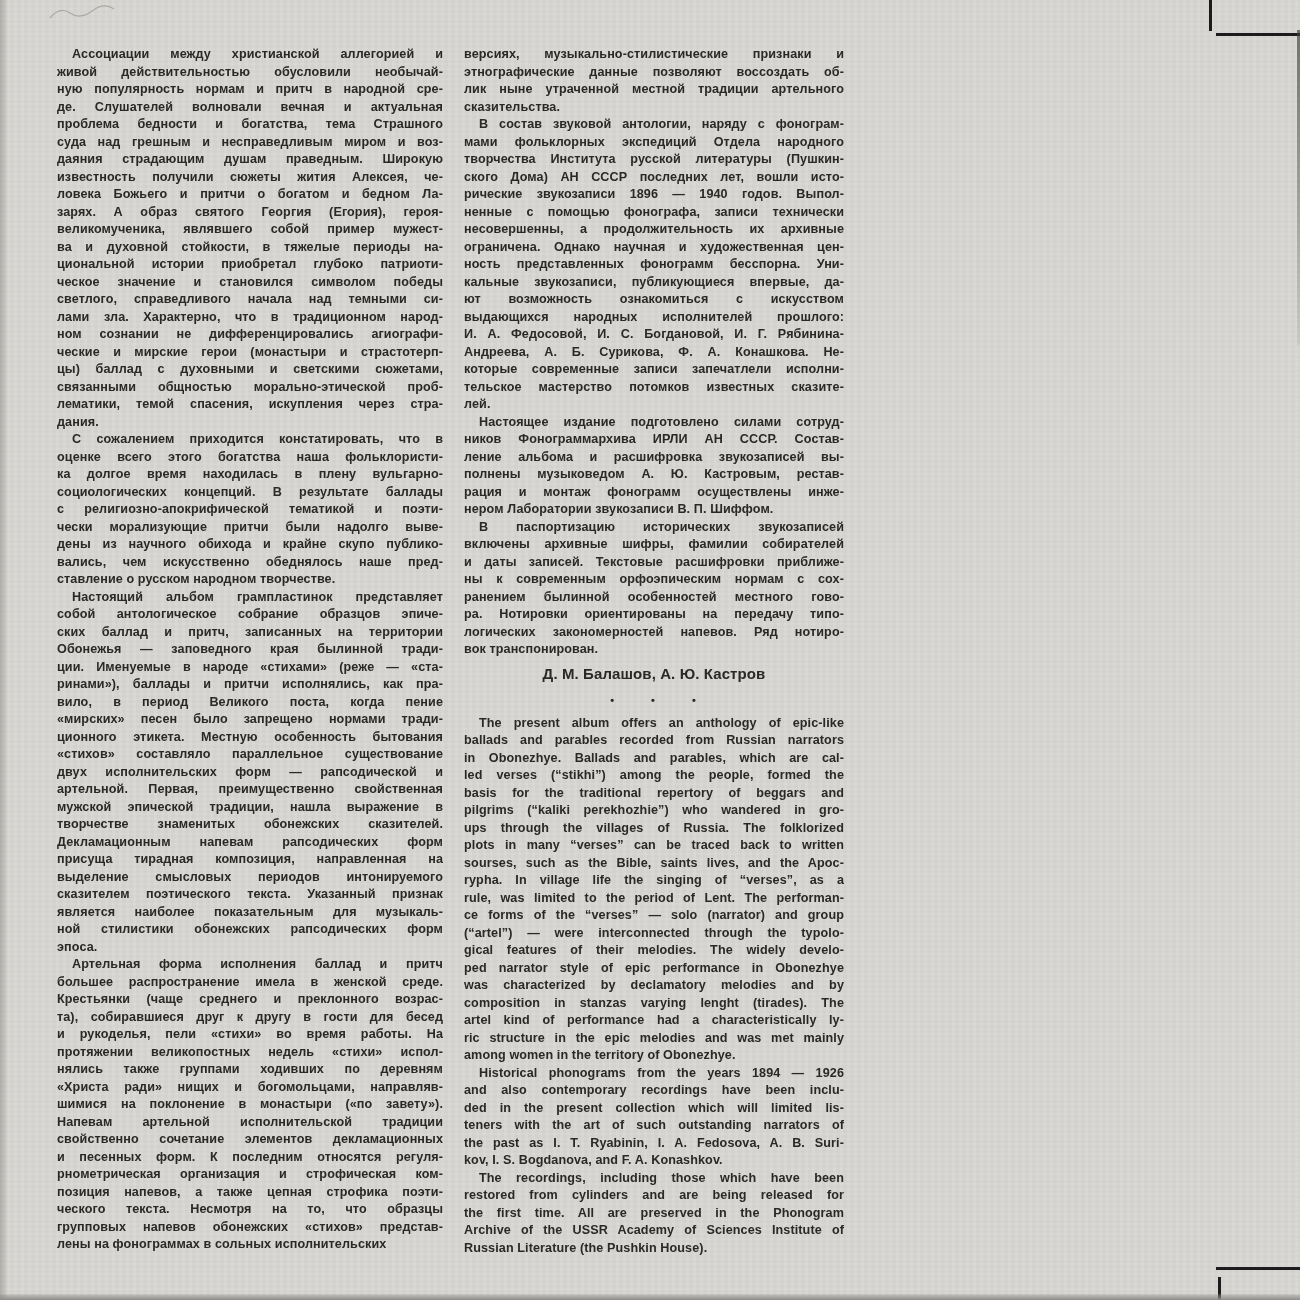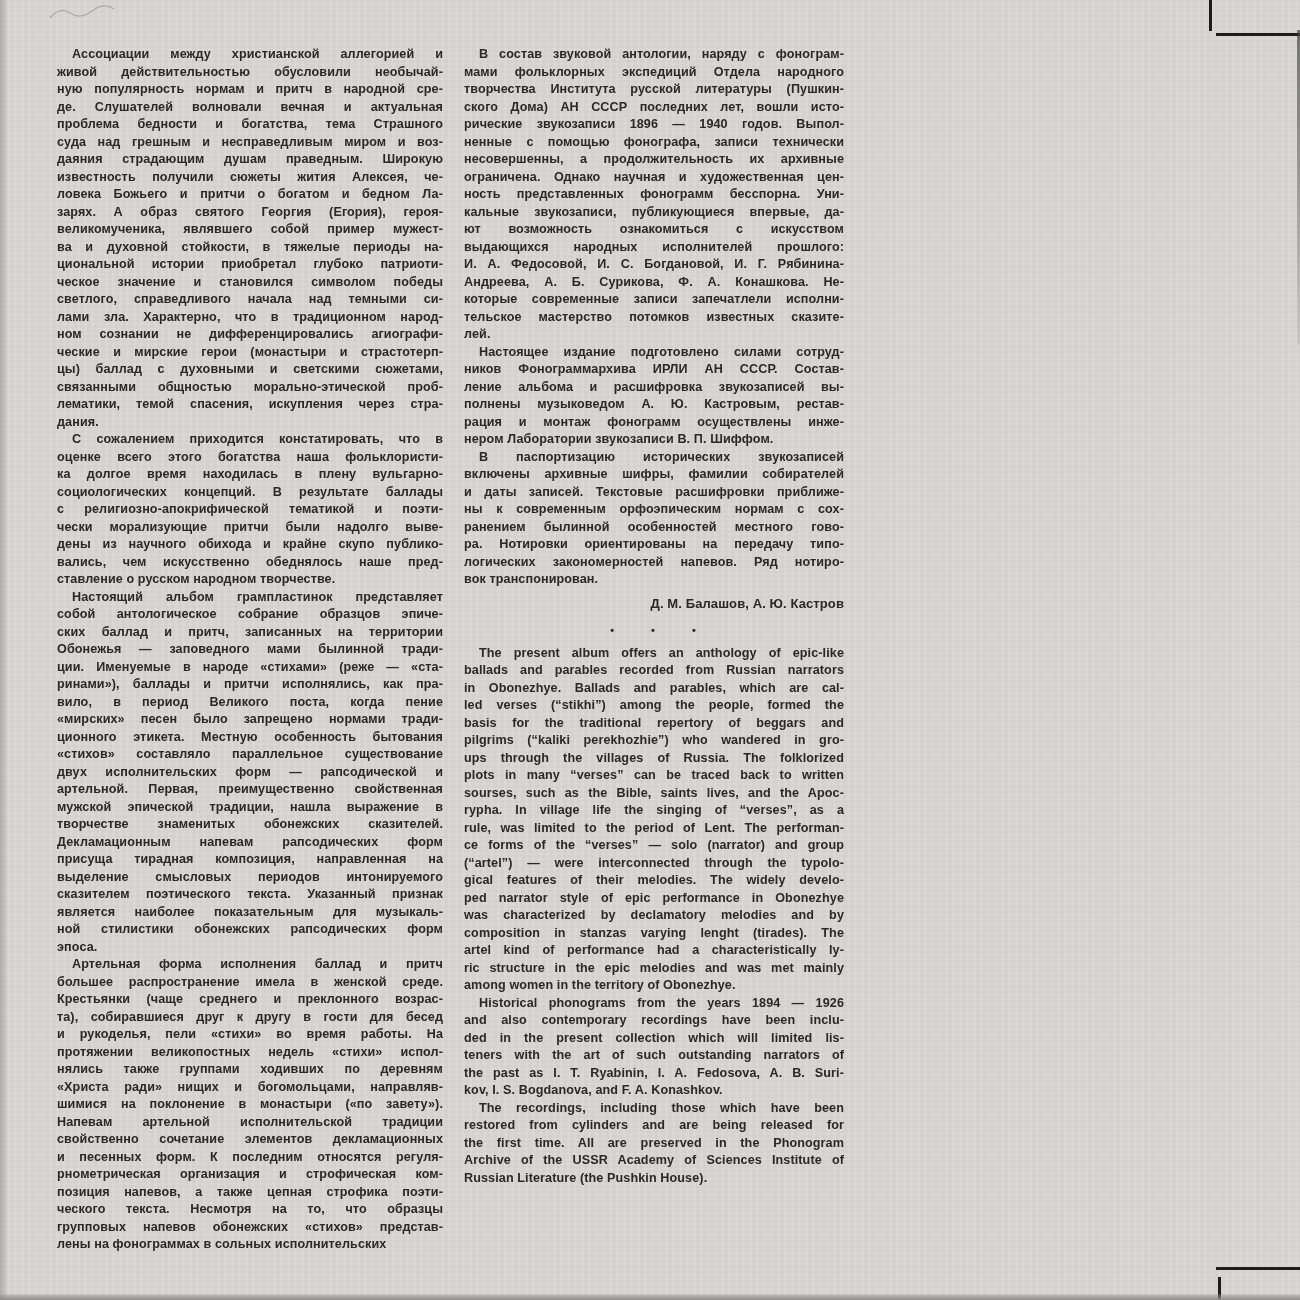--- a/index.html
+++ b/index.html
@@ -33,22 +33,22 @@
     height:17.5px; line-height:17.5px;
     text-align:justify; text-align-last:justify;
     text-justify:inter-word;
     overflow:hidden;
     white-space:normal;
   }
   .line.last   { text-align-last:left; }
   .line.indent { padding-left:15px; }
   .signature {
     margin-top:6px;
-    text-align:right;
-    font-size:13px; height:18px; line-height:18px;
+    text-align:center;
+    font-size:15px; height:18px; line-height:18px;
     font-weight:bold;
     color: var(--ink, #2a2928);
   }
   .separator {
     margin-top:9px; margin-bottom:7px;
     text-align:center;
     font-size:11px; height:16px; line-height:16px;
     word-spacing:30px; letter-spacing:2px;
     color: var(--ink, #2a2928);
   }
@@ -115,21 +115,21 @@
         <div class="line">с религиозно-апокрифической тематикой и поэти-</div>
         <div class="line">чески морализующие притчи были надолго выве-</div>
         <div class="line">дены из научного обихода и крайне скупо публико-</div>
         <div class="line">вались, чем искусственно обеднялось наше пред-</div>
         <div class="line last">ставление о русском народном творчестве.</div>
       </div>
       <div class="para">
         <div class="line indent">Настоящий альбом грампластинок представляет</div>
         <div class="line">собой антологическое собрание образцов эпиче-</div>
         <div class="line">ских баллад и притч, записанных на территории</div>
-        <div class="line">Обонежья — заповедного мами былинной тради-</div>
+        <div class="line">Обонежья — заповедного края былинной тради-</div>
         <div class="line">ции. Именуемые в народе «стихами» (реже — «ста-</div>
         <div class="line">ринами»), баллады и притчи исполнялись, как пра-</div>
         <div class="line">вило, в период Великого поста, когда пение</div>
         <div class="line">«мирских» песен было запрещено нормами тради-</div>
         <div class="line">ционного этикета. Местную особенность бытования</div>
         <div class="line">«стихов» составляло параллельное существование</div>
         <div class="line">двух исполнительских форм — рапсодической и</div>
         <div class="line">артельной. Первая, преимущественно свойственная</div>
         <div class="line">мужской эпической традиции, нашла выражение в</div>
         <div class="line">творчестве знаменитых обонежских сказителей.</div>
@@ -157,20 +157,26 @@
         <div class="line">рнометрическая организация и строфическая ком-</div>
         <div class="line">позиция напевов, а также цепная строфика поэти-</div>
         <div class="line">ческого текста. Несмотря на то, что образцы</div>
         <div class="line">групповых напевов обонежских «стихов» представ-</div>
         <div class="line last">лены на фонограммах в сольных исполнительских</div>
       </div>
     </div>
 
   <div class="col col-right">
     <div id="rus-right">
+        <div class="para">
+          <div class="line">версиях, музыкально-стилистические признаки и</div>
+          <div class="line">этнографические данные позволяют воссоздать об-</div>
+          <div class="line">лик ныне утраченной местной традиции артельного</div>
+          <div class="line last">сказительства.</div>
+        </div>
         <div class="para">
           <div class="line indent">В состав звуковой антологии, наряду с фонограм-</div>
           <div class="line">мами фольклорных экспедиций Отдела народного</div>
           <div class="line">творчества Института русской литературы (Пушкин-</div>
           <div class="line">ского Дома) АН СССР последних лет, вошли исто-</div>
           <div class="line">рические звукозаписи 1896 — 1940 годов. Выпол-</div>
           <div class="line">ненные с помощью фонографа, записи технически</div>
           <div class="line">несовершенны, а продолжительность их архивные</div>
           <div class="line">ограничена. Однако научная и художественная цен-</div>
           <div class="line">ность представленных фонограмм бесспорна. Уни-</div>

